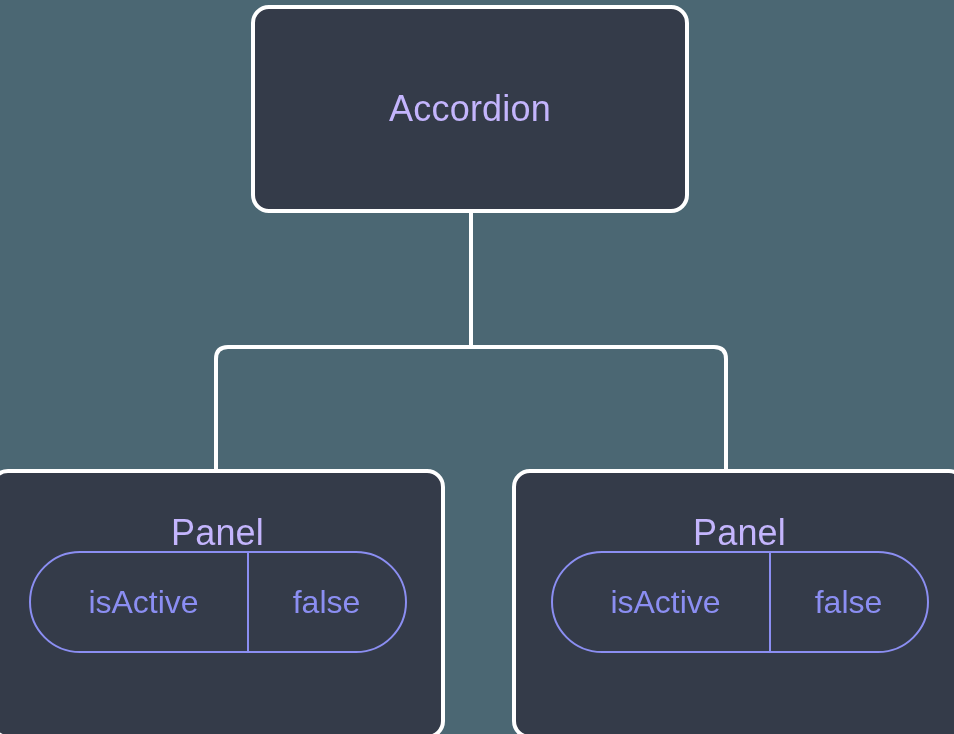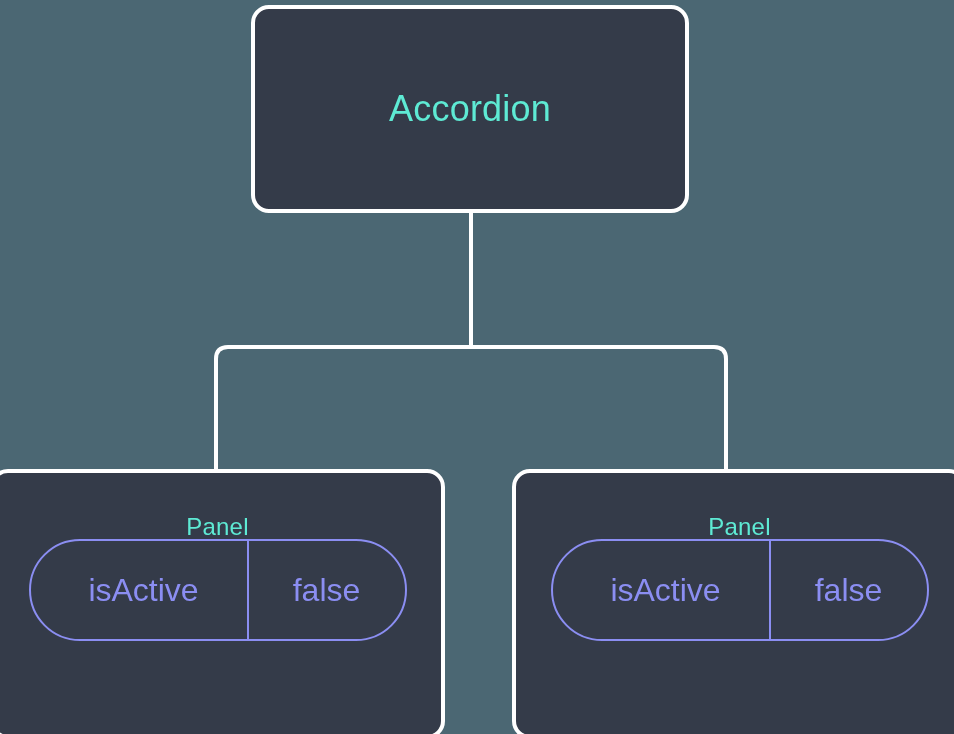--- a/index.html
+++ b/index.html
@@ -64,30 +64,30 @@
     left: -10px;          
     width: 455px;
   }
 
   .node-child-right {
     left: 512px;
     width: 455px;         
   }
 
   .node-title {
-    color: #5eead4;
+    color: #c4b5fd;
     font-size: 36px;
     font-weight: 400;
     line-height: 1;
     letter-spacing: 0.2px;
     white-space: nowrap;
   }
 
   .node-child .node-title {
-    font-size: 24px;
+    font-size: 36px;
   }
 
   
   .prop-pill {
     display: flex;
     align-items: stretch;
     box-sizing: border-box;
     border: 2px solid #8b8ef2;
     border-radius: 999px;
     height: 102px;

